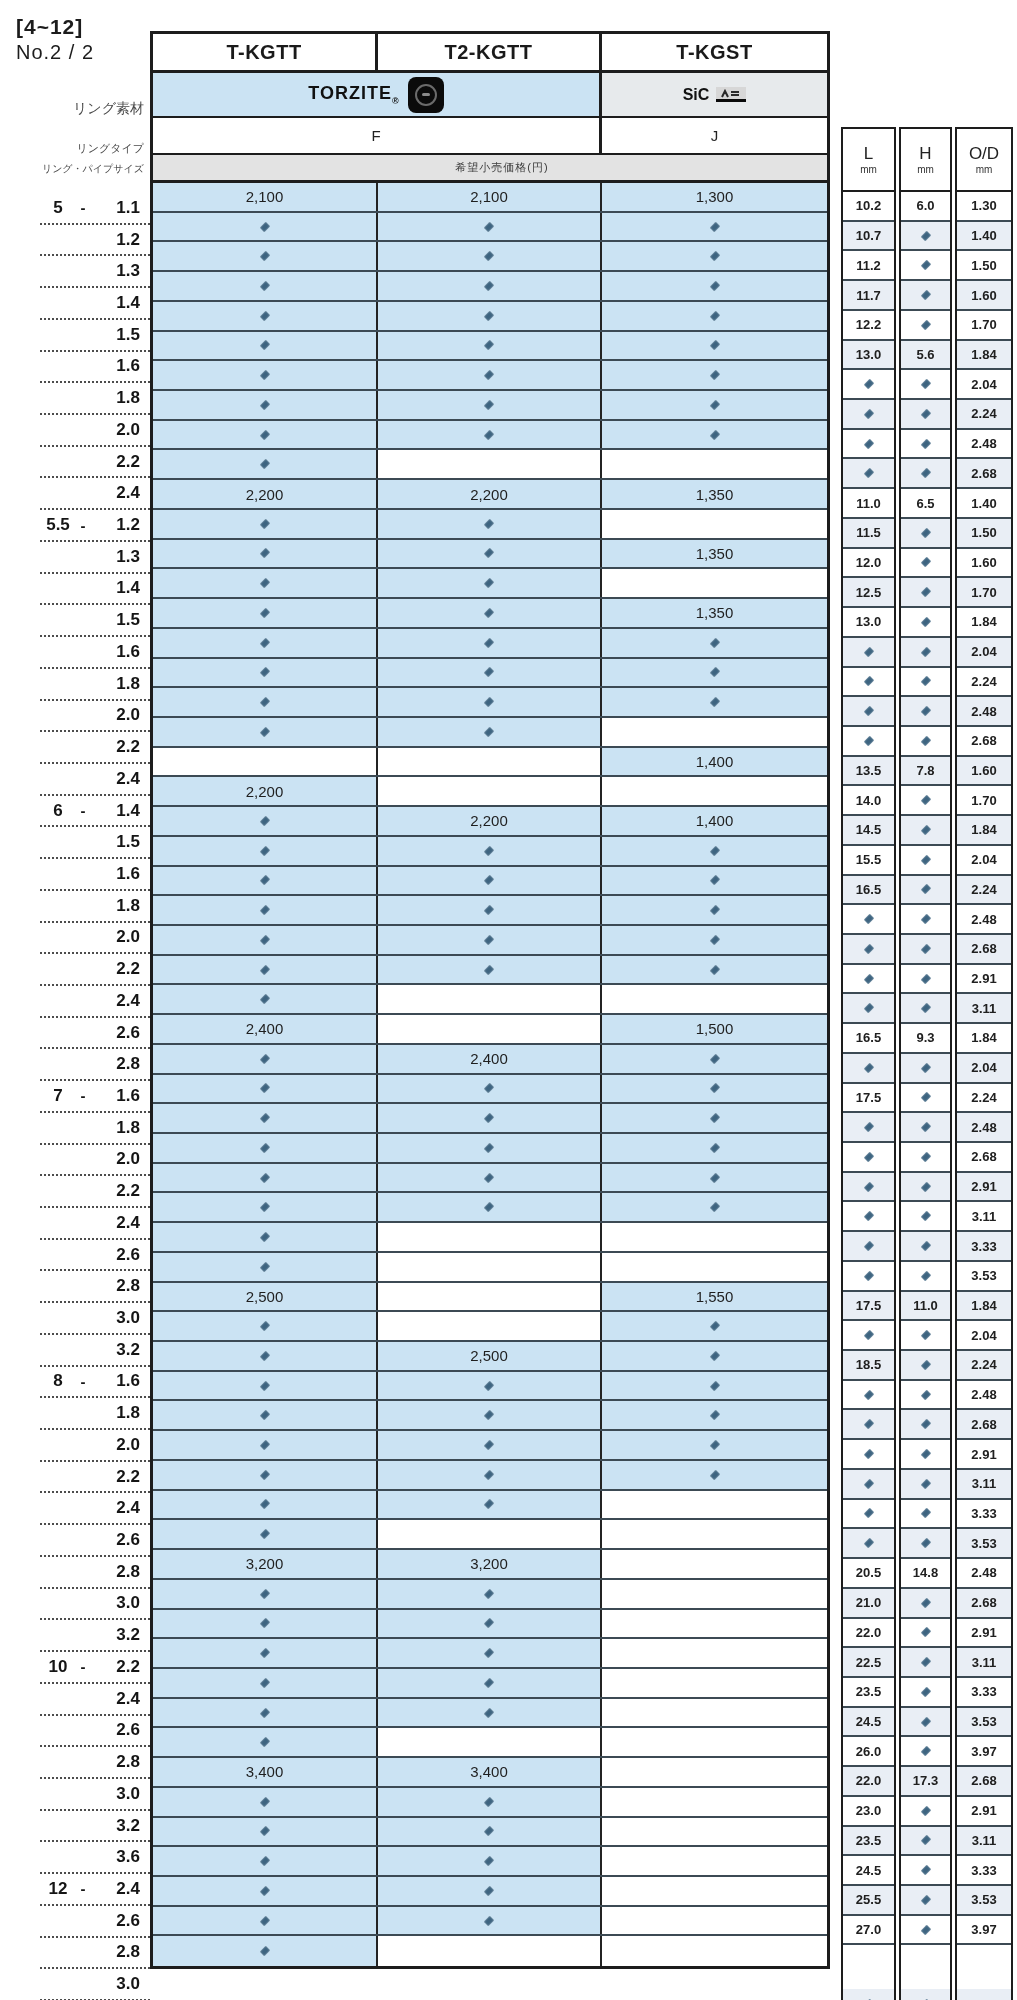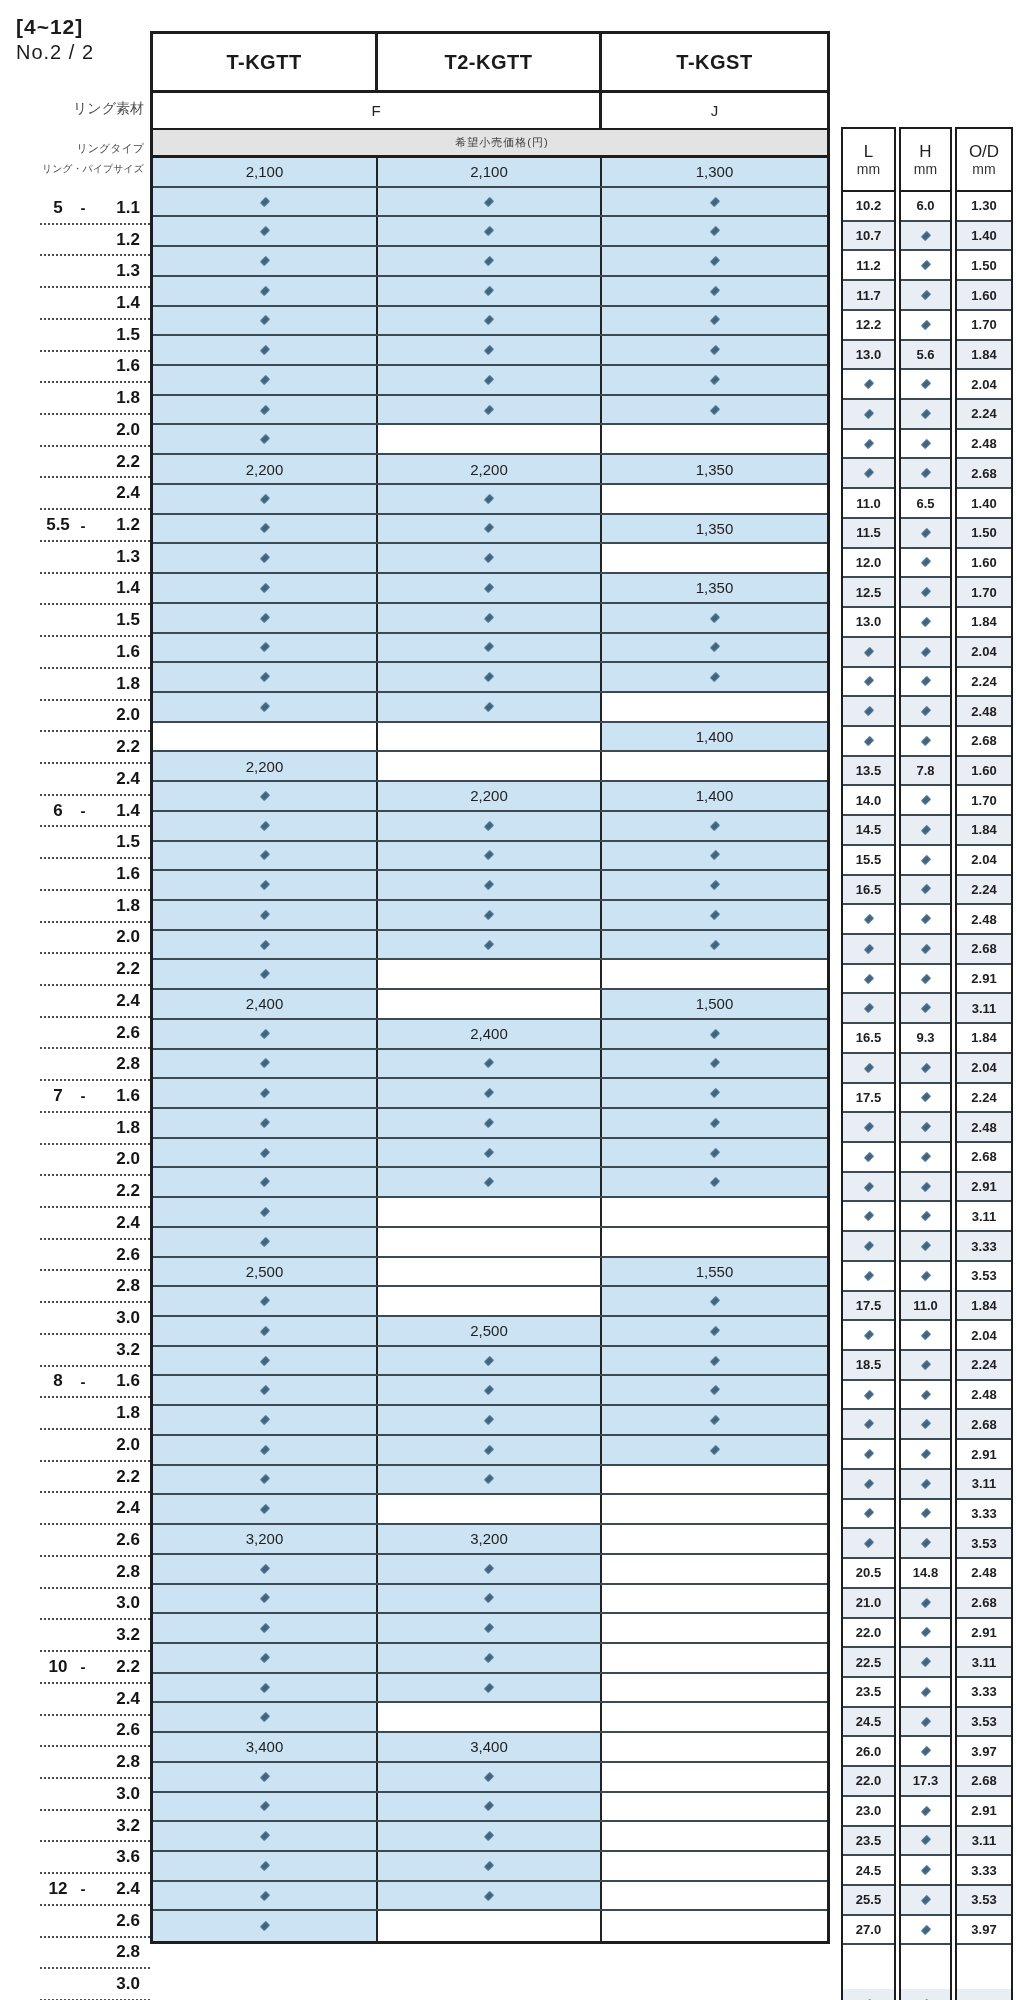--- a/index.html
+++ b/index.html
@@ -13,21 +13,21 @@
 
   
   .side-label{position:absolute;left:0;width:144px;text-align:right;color:#4a4a4a;}
   .lbl-material{top:100px;font-size:14px;}
   .lbl-type{top:141px;font-size:11px;}
   .lbl-size{top:162px;font-size:10px;}
 
   
   .main-table{position:absolute;left:150px;top:31px;width:680px;border:3px solid #1d1d1d;box-sizing:border-box;background:#fff;}
   .main-table *{box-sizing:border-box;}
-  .hdr-row{display:grid;grid-template-columns:225px 224px 225px;height:59px;border-bottom:3px solid #1d1d1d;}
+  .hdr-row{display:grid;grid-template-columns:225px 224px 225px;height:39px;border-bottom:3px solid #1d1d1d;}
   .hdr-cell{display:flex;align-items:center;justify-content:center;font-size:20px;font-weight:bold;
             letter-spacing:.5px;border-right:3px solid #1d1d1d;}
   .hdr-cell:last-child{border-right:none;}
   .mat-row{display:grid;grid-template-columns:449px 225px;height:45px;border-bottom:2px solid #1d1d1d;}
   .mat-torzite{background:#cbe3f3;display:flex;align-items:center;justify-content:center;gap:8px;border-right:3px solid #1d1d1d;}
   .torzite-text{font-size:18px;font-weight:600;letter-spacing:1px;color:#111;}
   .torzite-reg{font-size:9px;vertical-align:sub;}
   .torzite-logo{width:36px;height:36px;background:#0b0b0b;border-radius:8px;display:flex;align-items:center;justify-content:center;}
   .torzite-logo .ring{width:22px;height:22px;border:2.5px solid #6b6b6b;border-radius:50%;display:flex;align-items:center;justify-content:center;}
   .torzite-logo .dot{width:8px;height:3px;background:#8a8a8a;border-radius:2px;}
@@ -56,21 +56,21 @@
   .dash{width:14px;text-align:center;font-size:15px;font-weight:bold;color:#151515;}
   .size{flex:1;text-align:right;padding-right:10px;font-size:17px;font-weight:bold;color:#151515;}
 
   
   .spec-table{position:absolute;left:841px;top:127px;display:flex;gap:3px;}
   .spec-col{border:2.5px solid #1d1d1d;background:#fff;box-sizing:border-box;}
   .spec-col *{box-sizing:border-box;}
   .spec-col.l{width:55px;} .spec-col.h{width:53px;} .spec-col.od{width:58px;}
   .spec-hdr{height:63px;border-bottom:2.5px solid #1d1d1d;display:flex;flex-direction:column;align-items:center;justify-content:center;line-height:1.15;}
   .spec-letter{font-size:17px;color:#222;}
-  .spec-unit{font-size:14px;color:#333;}
+  .spec-unit{font-size:10px;color:#333;}
   .scell{height:29.72px;display:flex;align-items:center;justify-content:center;font-size:13px;font-weight:bold;color:#202020;
          border-bottom:2px solid #3c4a54;background:#fff;}
   .scell:last-child{border-bottom:none;margin-top:44px;}
   .scell.stripe{background:#e9eef5;}
 
   
   .dmark{width:8px;height:8px;background:#3d6480;transform:rotate(45deg) scale(.8,1.05);border-radius:1px;display:inline-block;
          box-shadow:inset 0 0 2px rgba(255,255,255,.55);}
 </style>
 </head>
@@ -85,20 +85,38 @@
 
   <div class="side-label lbl-material">リング素材</div>
   <div class="side-label lbl-type">リングタイプ</div>
   <div class="side-label lbl-size">リング・パイプサイズ</div>
 
   <div class="main-table">
     <div class="hdr-row">
       <div class="hdr-cell">T-KGTT</div>
       <div class="hdr-cell">T2-KGTT</div>
       <div class="hdr-cell">T-KGST</div>
+    </div>
+    <div class="mat-row">
+      <div class="mat-torzite">
+        <span class="torzite-text"><span>TORZITE</span><span class="torzite-reg">®</span></span>
+        <span class="torzite-logo">
+            <span class="ring">
+              <span class="dot"></span>
+            </span>
+          </span>
+      </div>
+      <div class="mat-sic">
+        <span class="sic-text">SiC</span>
+        <span class="sic-badge">
+          <svg width="22" height="11" viewBox="0 0 22 11">
+              <path d="M2 8 L5 2 L8 8 M11 3 h8 M11 6 h8" stroke="#2a2a2a" stroke-width="2" fill="none"></path>
+            </svg>
+        </span>
+      </div>
     </div>
     <div class="type-row">
       <div class="type-cell first">F</div>
       <div class="type-cell">J</div>
     </div>
     <div class="price-row">希望小売価格(円)</div>
     <div id="main-rows">
         <div class="trow">
           <div class="cell blue">2,100</div>
           <div class="cell blue">2,100</div>

